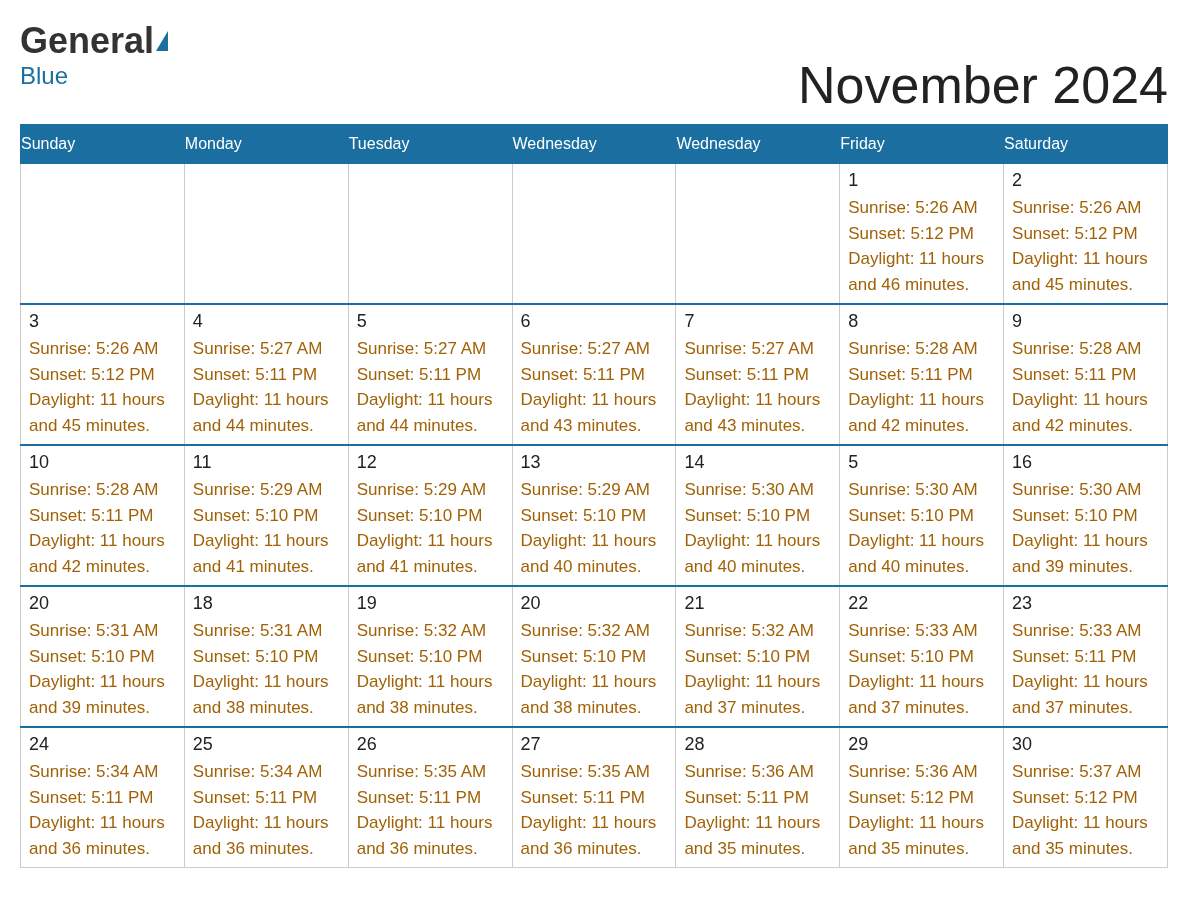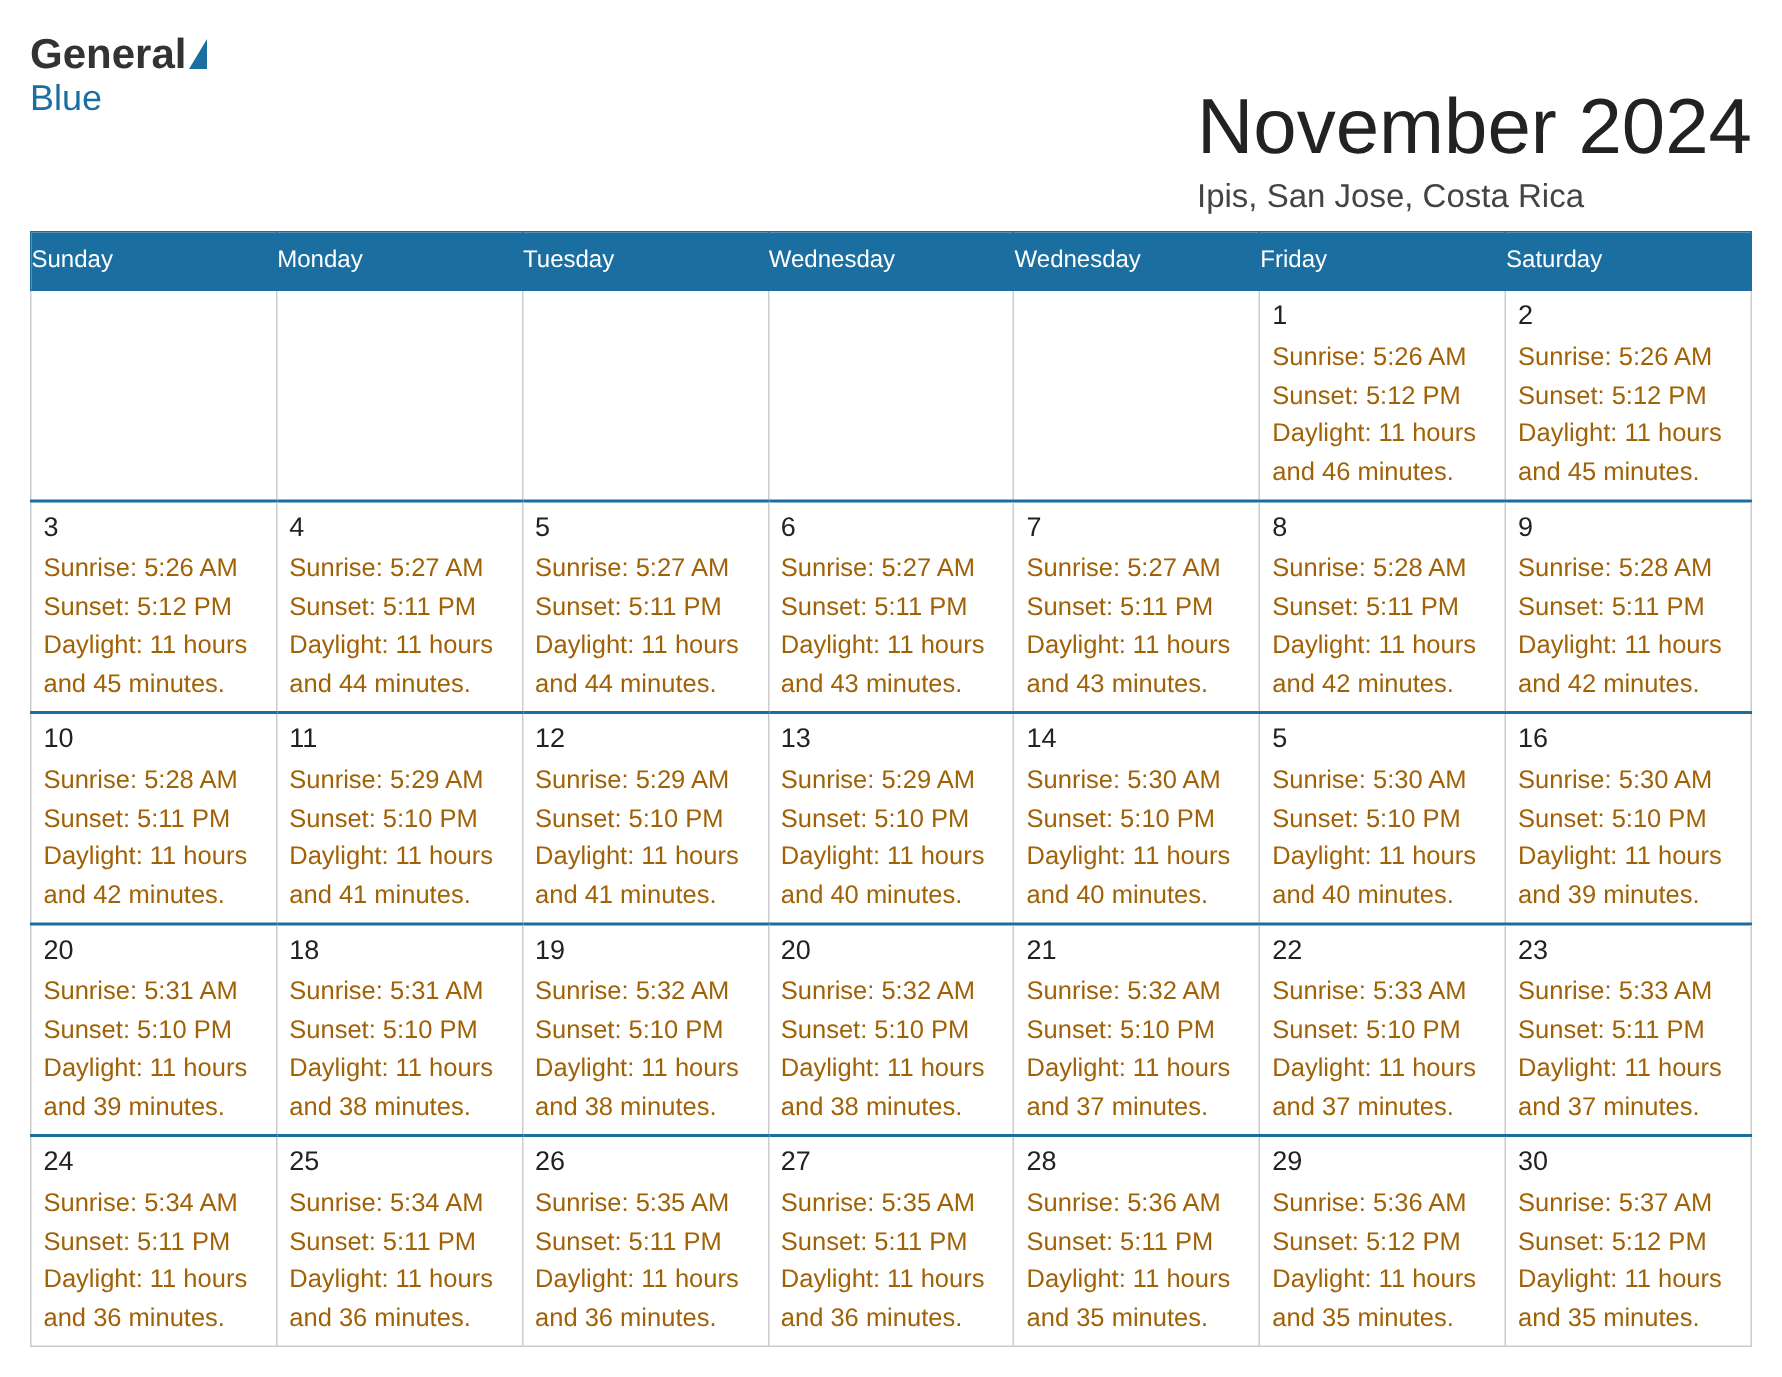--- a/index.html
+++ b/index.html
@@ -17,21 +17,21 @@
       margin-bottom: 10px;
     }
     .logo-area {
       display: flex;
       flex-direction: column;
       align-items: flex-start;
     }
     .logo-text {
       display: flex;
       align-items: center;
-      font-size: 28px;
+      font-size: 36px;
       font-weight: bold;
     }
     .logo-general {
       color: #333;
     }
     .logo-triangle {
       width: 0;
       height: 0;
       border-left: 12px solid transparent;
       border-bottom: 20px solid #1a6fa0;
@@ -105,21 +105,20 @@
 <div class="header-area">
   <div class="logo-area">
     <div class="logo-text">
       <span class="logo-general">General</span>
       <span class="logo-triangle"></span>
     </div>
     <span class="logo-blue">Blue</span>
   </div>
   <div class="title-area">
     <div class="month-title">November 2024</div>
-    <div class="subtitle">Ipis, San Jose, Costa Rica</div>
   </div>
 </div>
 
 <table class="calendar-table">
   <thead>
     <tr>
     <th>Sunday</th>
         <th>Monday</th>
         <th>Tuesday</th>
         <th>Wednesday</th>

